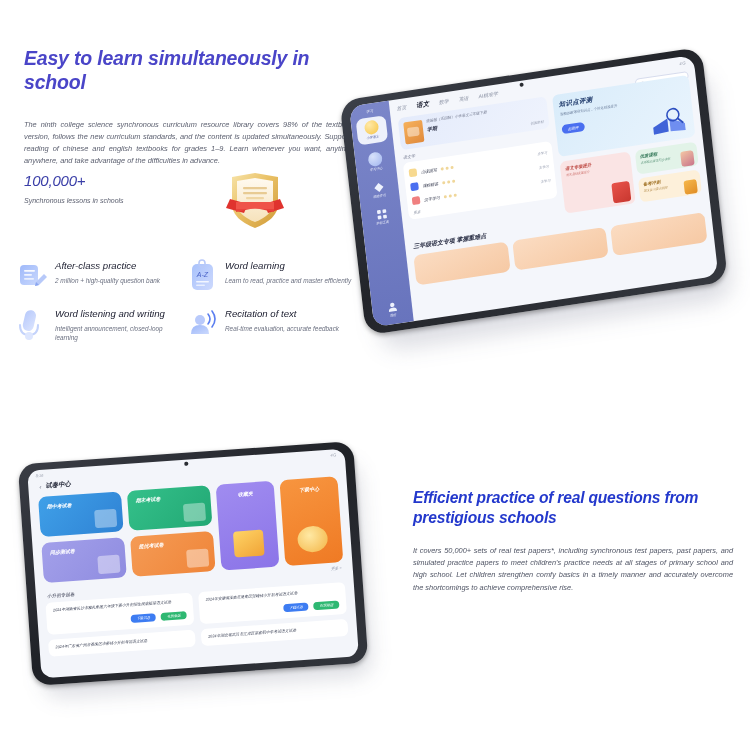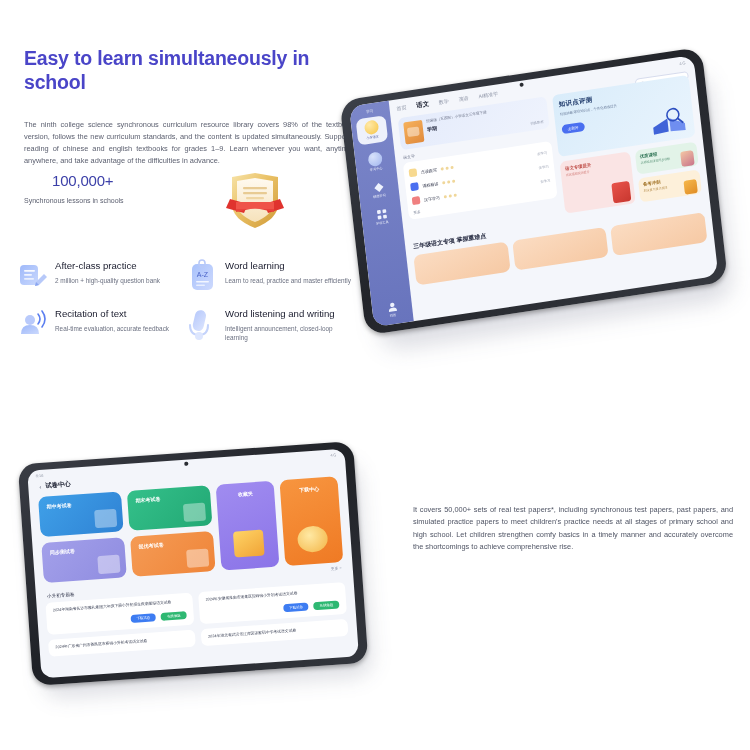--- a/index.html
+++ b/index.html
@@ -2,40 +2,40 @@
 <html><head>
 <meta charset="utf-8">
 <style>
   * { box-sizing: border-box; margin: 0; padding: 0; }
   html, body {
     width: 750px; height: 750px;
     background: #ffffff;
     font-family: "Liberation Sans", sans-serif;
     overflow: hidden;
   }
-  .page { position: relative; width: 750px; height: 750px; }
+  .page { position: relative; width: 750px; height: 750px; font-style: italic; }
 
   
   .sec1 { position: absolute; left: 0; top: 0; width: 750px; height: 400px; }
 
   .s1-text { position: absolute; left: 24px; top: 46px; width: 330px; }
   .h1 {
     font-size: 19.5px; font-weight: bold; letter-spacing: -0.2px;
     color: #4a45c8; line-height: 1.25;
   }
   .body-copy {
     margin-top: 24px;
     font-size: 7.4px; line-height: 1.62; color: #5c6070;
     text-align: justify;
   }
 
   
   .stats { position: absolute; left: 24px; top: 172px; width: 210px; display: flex; }
   .stat { width: 105px; }
-  .stat-num { font-size: 15px; color: #3b3fa8; font-weight: 400; letter-spacing: -0.2px; margin-left: 28px; }
+  .stat-num { font-size: 15px; color: #3b3fa8; font-weight: 400; letter-spacing: -0.2px; }
   .stat-lbl { margin-top: 7px; font-size: 7px; line-height: 1.5; color: #5c6070; }
 
   
   .medal { position: absolute; left: 222px; top: 171px; width: 66px; height: 62px; }
   .medal svg { width: 100%; height: 100%; display: block; }
 
   
   .features { position: absolute; left: 16px; top: 258px; width: 340px; }
   .frow { display: flex; margin-bottom: 12px; }
   .fcell { width: 172px; display: flex; align-items: flex-start; }
@@ -305,53 +305,53 @@
             <div class="fdesc">Learn to read, practice and master efficiently</div>
           </div>
         </div>
       </div>
 
       <div class="frow">
         <div class="fcell">
           <div class="ficon">
             <svg viewBox="0 0 34 36">
               <defs>
+                  <linearGradient id="ic3" x1="0" y1="0" x2="1" y2="1">
+                <stop offset="0" stop-color="#b7c9fb"></stop>
+                    <stop offset="1" stop-color="#dbe4fe"></stop>
+                  </linearGradient>
+                </defs>
+              <rect x="8" y="4" width="11" height="21" rx="5.5" fill="url(#ic3)" transform="rotate(13 13 14)"></rect>
+              <path d="M4 19 Q4 29 13 29 Q22 29 22 19" fill="none" stroke="#c4d3fb" stroke-width="2" stroke-linecap="round"></path>
+              <circle cx="13" cy="30" r="4" fill="#dde6fe"></circle>
+            </svg>
+          </div>
+          <div class="ftxt">
+            <div class="ftitle">Word listening and writing</div>
+            <div class="fdesc">Intelligent announcement, closed-loop learning</div>
+          </div>
+        </div>
+        <div class="fcell">
+          <div class="ficon">
+            <svg viewBox="0 0 34 36">
+              <defs>
                   <linearGradient id="ic4" x1="0" y1="0" x2="1" y2="1">
                 <stop offset="0" stop-color="#9cb6f9"></stop>
                     <stop offset="1" stop-color="#cbd9fd"></stop>
                   </linearGradient>
                 </defs>
               <path d="M5 28 Q5 19 14 19 Q23 19 23 28 Z" fill="url(#ic4)"></path>
               <circle cx="14" cy="14" r="5" fill="#b9cafb"></circle>
               <path d="M22 8 Q26 13 22 18" fill="none" stroke="#5b7ef0" stroke-width="1.6" stroke-linecap="round"></path>
               <path d="M26 5 Q32 13 26 21" fill="none" stroke="#5b7ef0" stroke-width="1.6" stroke-linecap="round"></path>
             </svg>
           </div>
           <div class="ftxt">
             <div class="ftitle">Recitation of text</div>
             <div class="fdesc">Real-time evaluation, accurate feedback</div>
-          </div>
-        </div>
-        <div class="fcell">
-          <div class="ficon">
-            <svg viewBox="0 0 34 36">
-              <defs>
-                  <linearGradient id="ic3" x1="0" y1="0" x2="1" y2="1">
-                <stop offset="0" stop-color="#b7c9fb"></stop>
-                    <stop offset="1" stop-color="#dbe4fe"></stop>
-                  </linearGradient>
-                </defs>
-              <rect x="8" y="4" width="11" height="21" rx="5.5" fill="url(#ic3)" transform="rotate(13 13 14)"></rect>
-              <path d="M4 19 Q4 29 13 29 Q22 29 22 19" fill="none" stroke="#c4d3fb" stroke-width="2" stroke-linecap="round"></path>
-              <circle cx="13" cy="30" r="4" fill="#dde6fe"></circle>
-            </svg>
-          </div>
-          <div class="ftxt">
-            <div class="ftitle">Word listening and writing</div>
-            <div class="fdesc">Intelligent announcement, closed-loop learning</div>
           </div>
         </div>
       </div>
     </div>
 
     <div class="tab1-wrap">
       <div class="tab1-shadow"></div>
       <div class="tab1-body">
         <div class="tab1-screen">
           <div class="t1-cam"></div>
@@ -489,20 +489,21 @@
             </div>
           </div>
         </div>
       </div>
     </div>
   </div>
 
   <div class="sec2">
 
     <div class="s2-text">
+      <div class="h2">Efficient practice of real questions from prestigious schools</div>
       <div class="s2-copy">It covers 50,000+ sets of real test papers*, including synchronous test papers, past papers, and simulated practice papers to meet children's practice needs at all stages of primary school and high school. Let children strengthen comfy basics in a timely manner and accurately overcome the shortcomings to achieve comprehensive rise.</div>
     </div>
 
     <div class="tab2-wrap">
       <div class="tab2-shadow"></div>
       <div class="tab2-body">
         <div class="tab2-screen">
           <div class="t2-cam"></div>
           <div class="t2-time">8:16</div>
           <div class="t2-status">4G</div>

